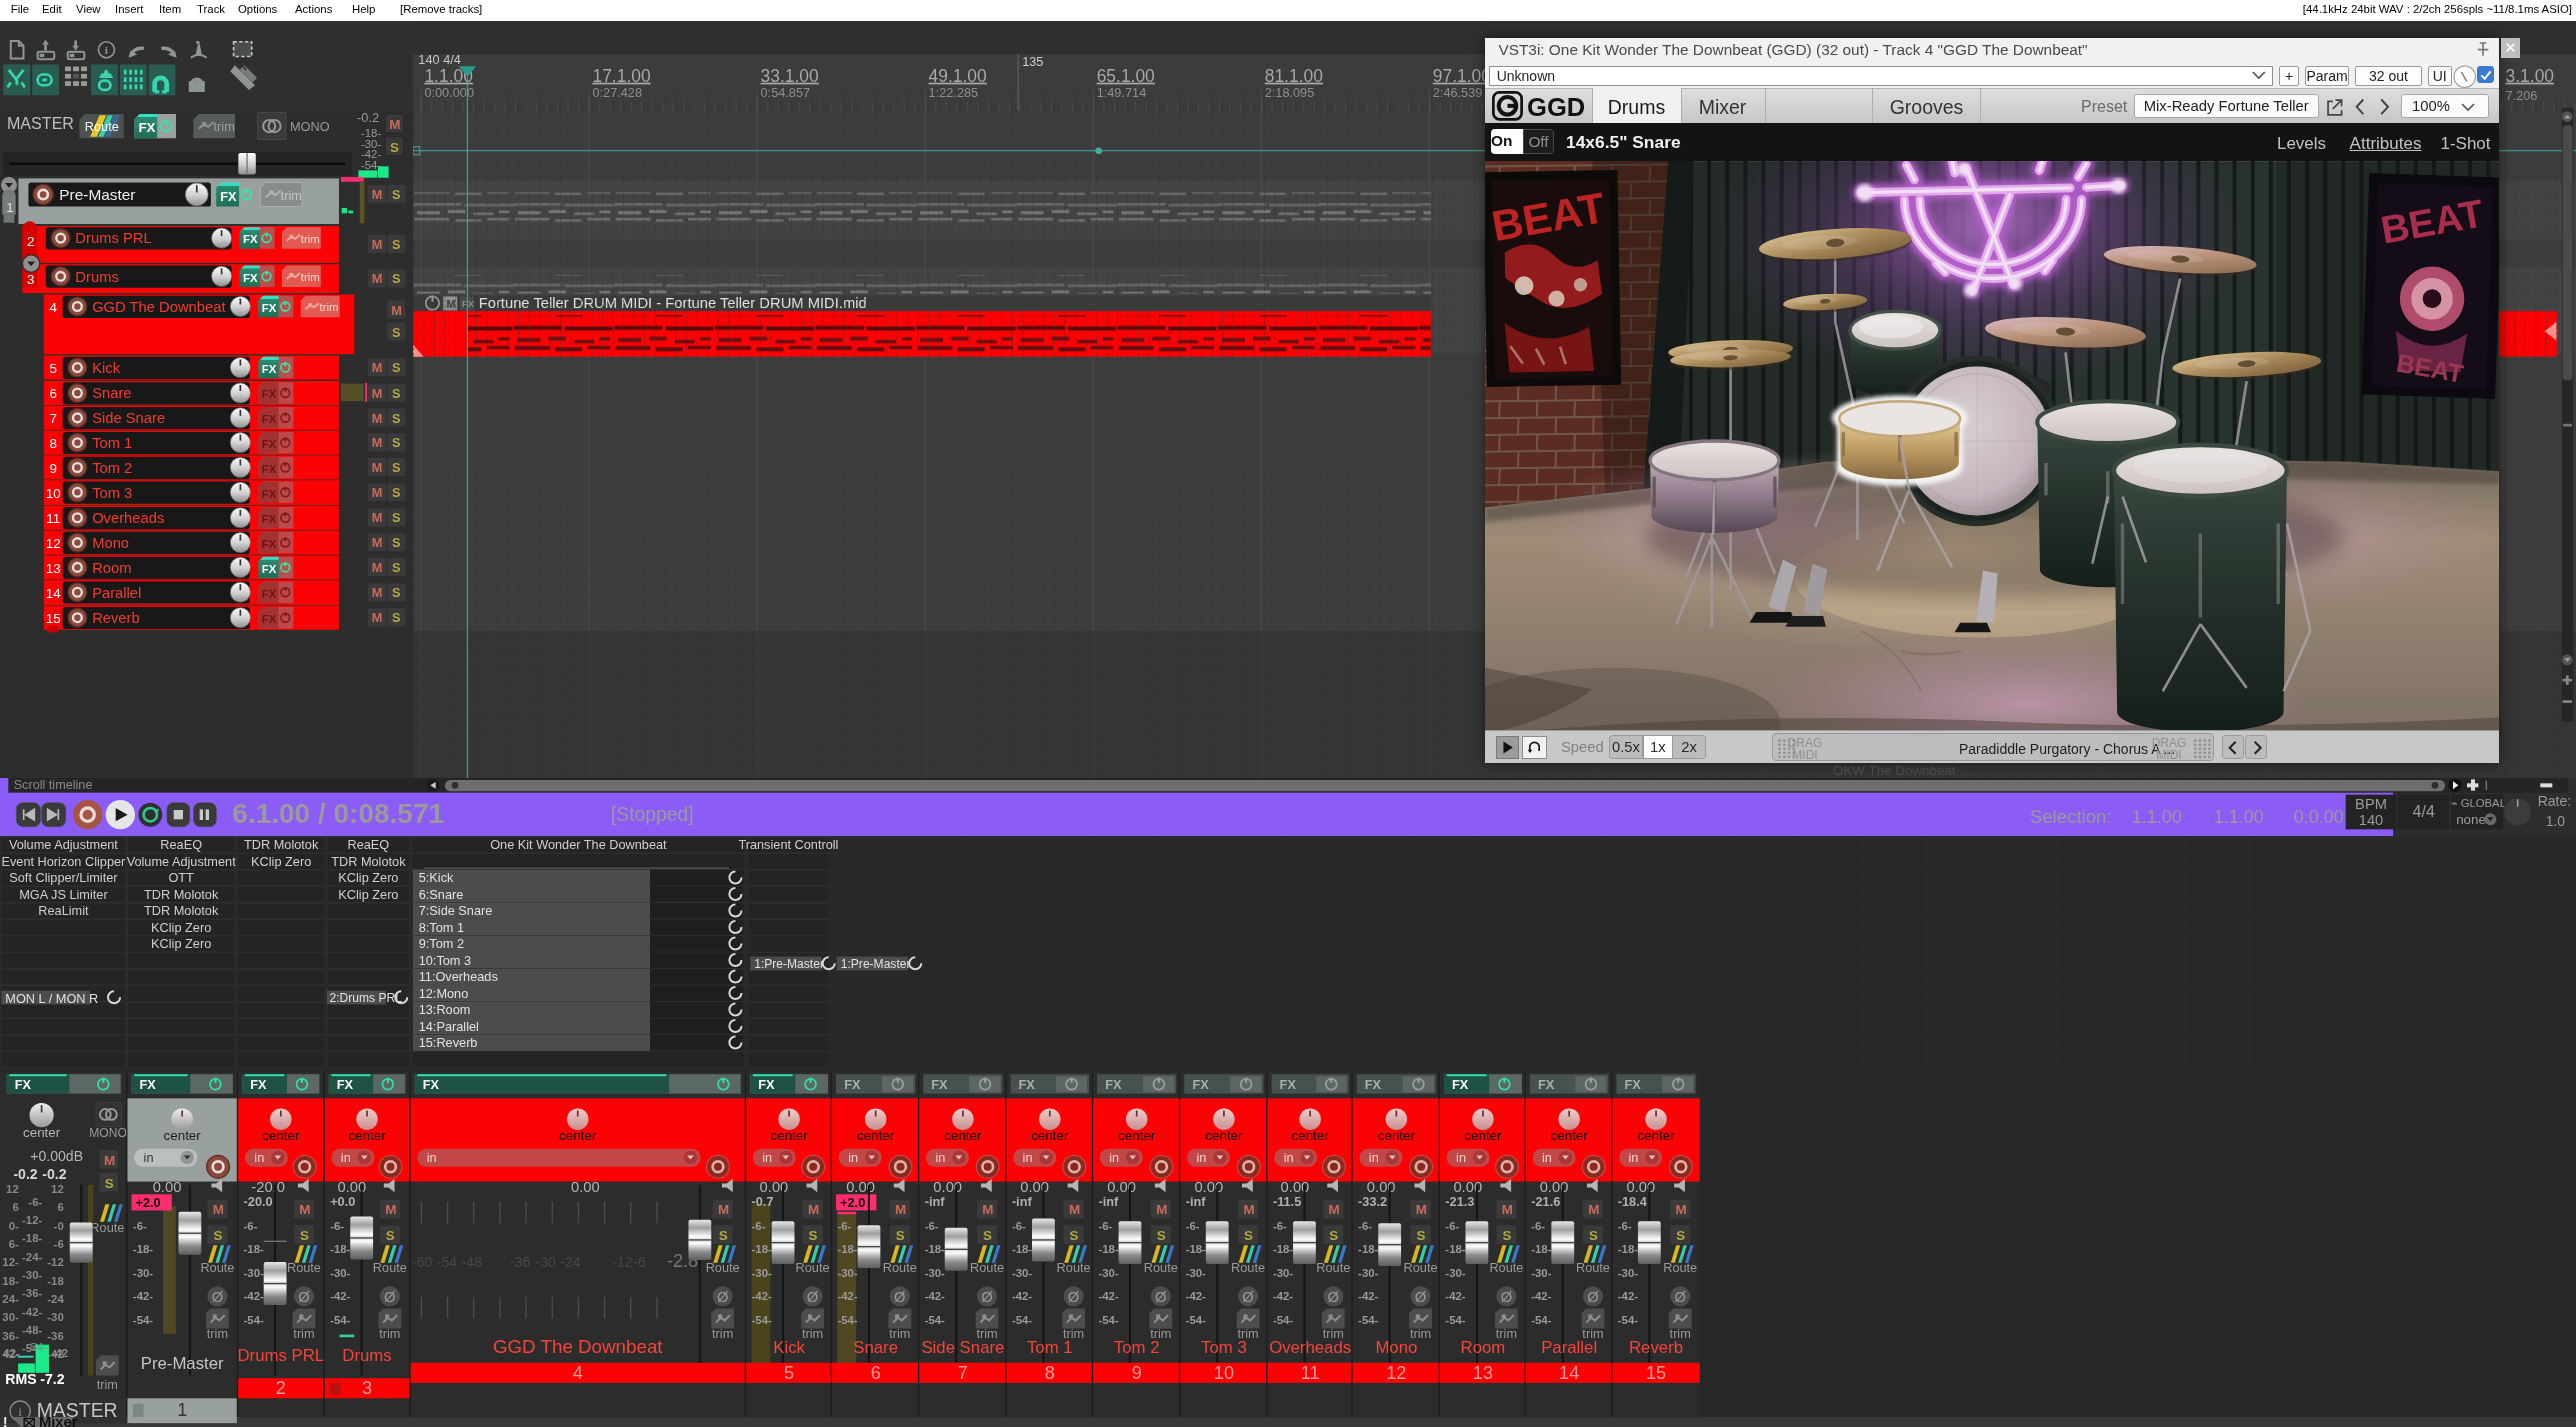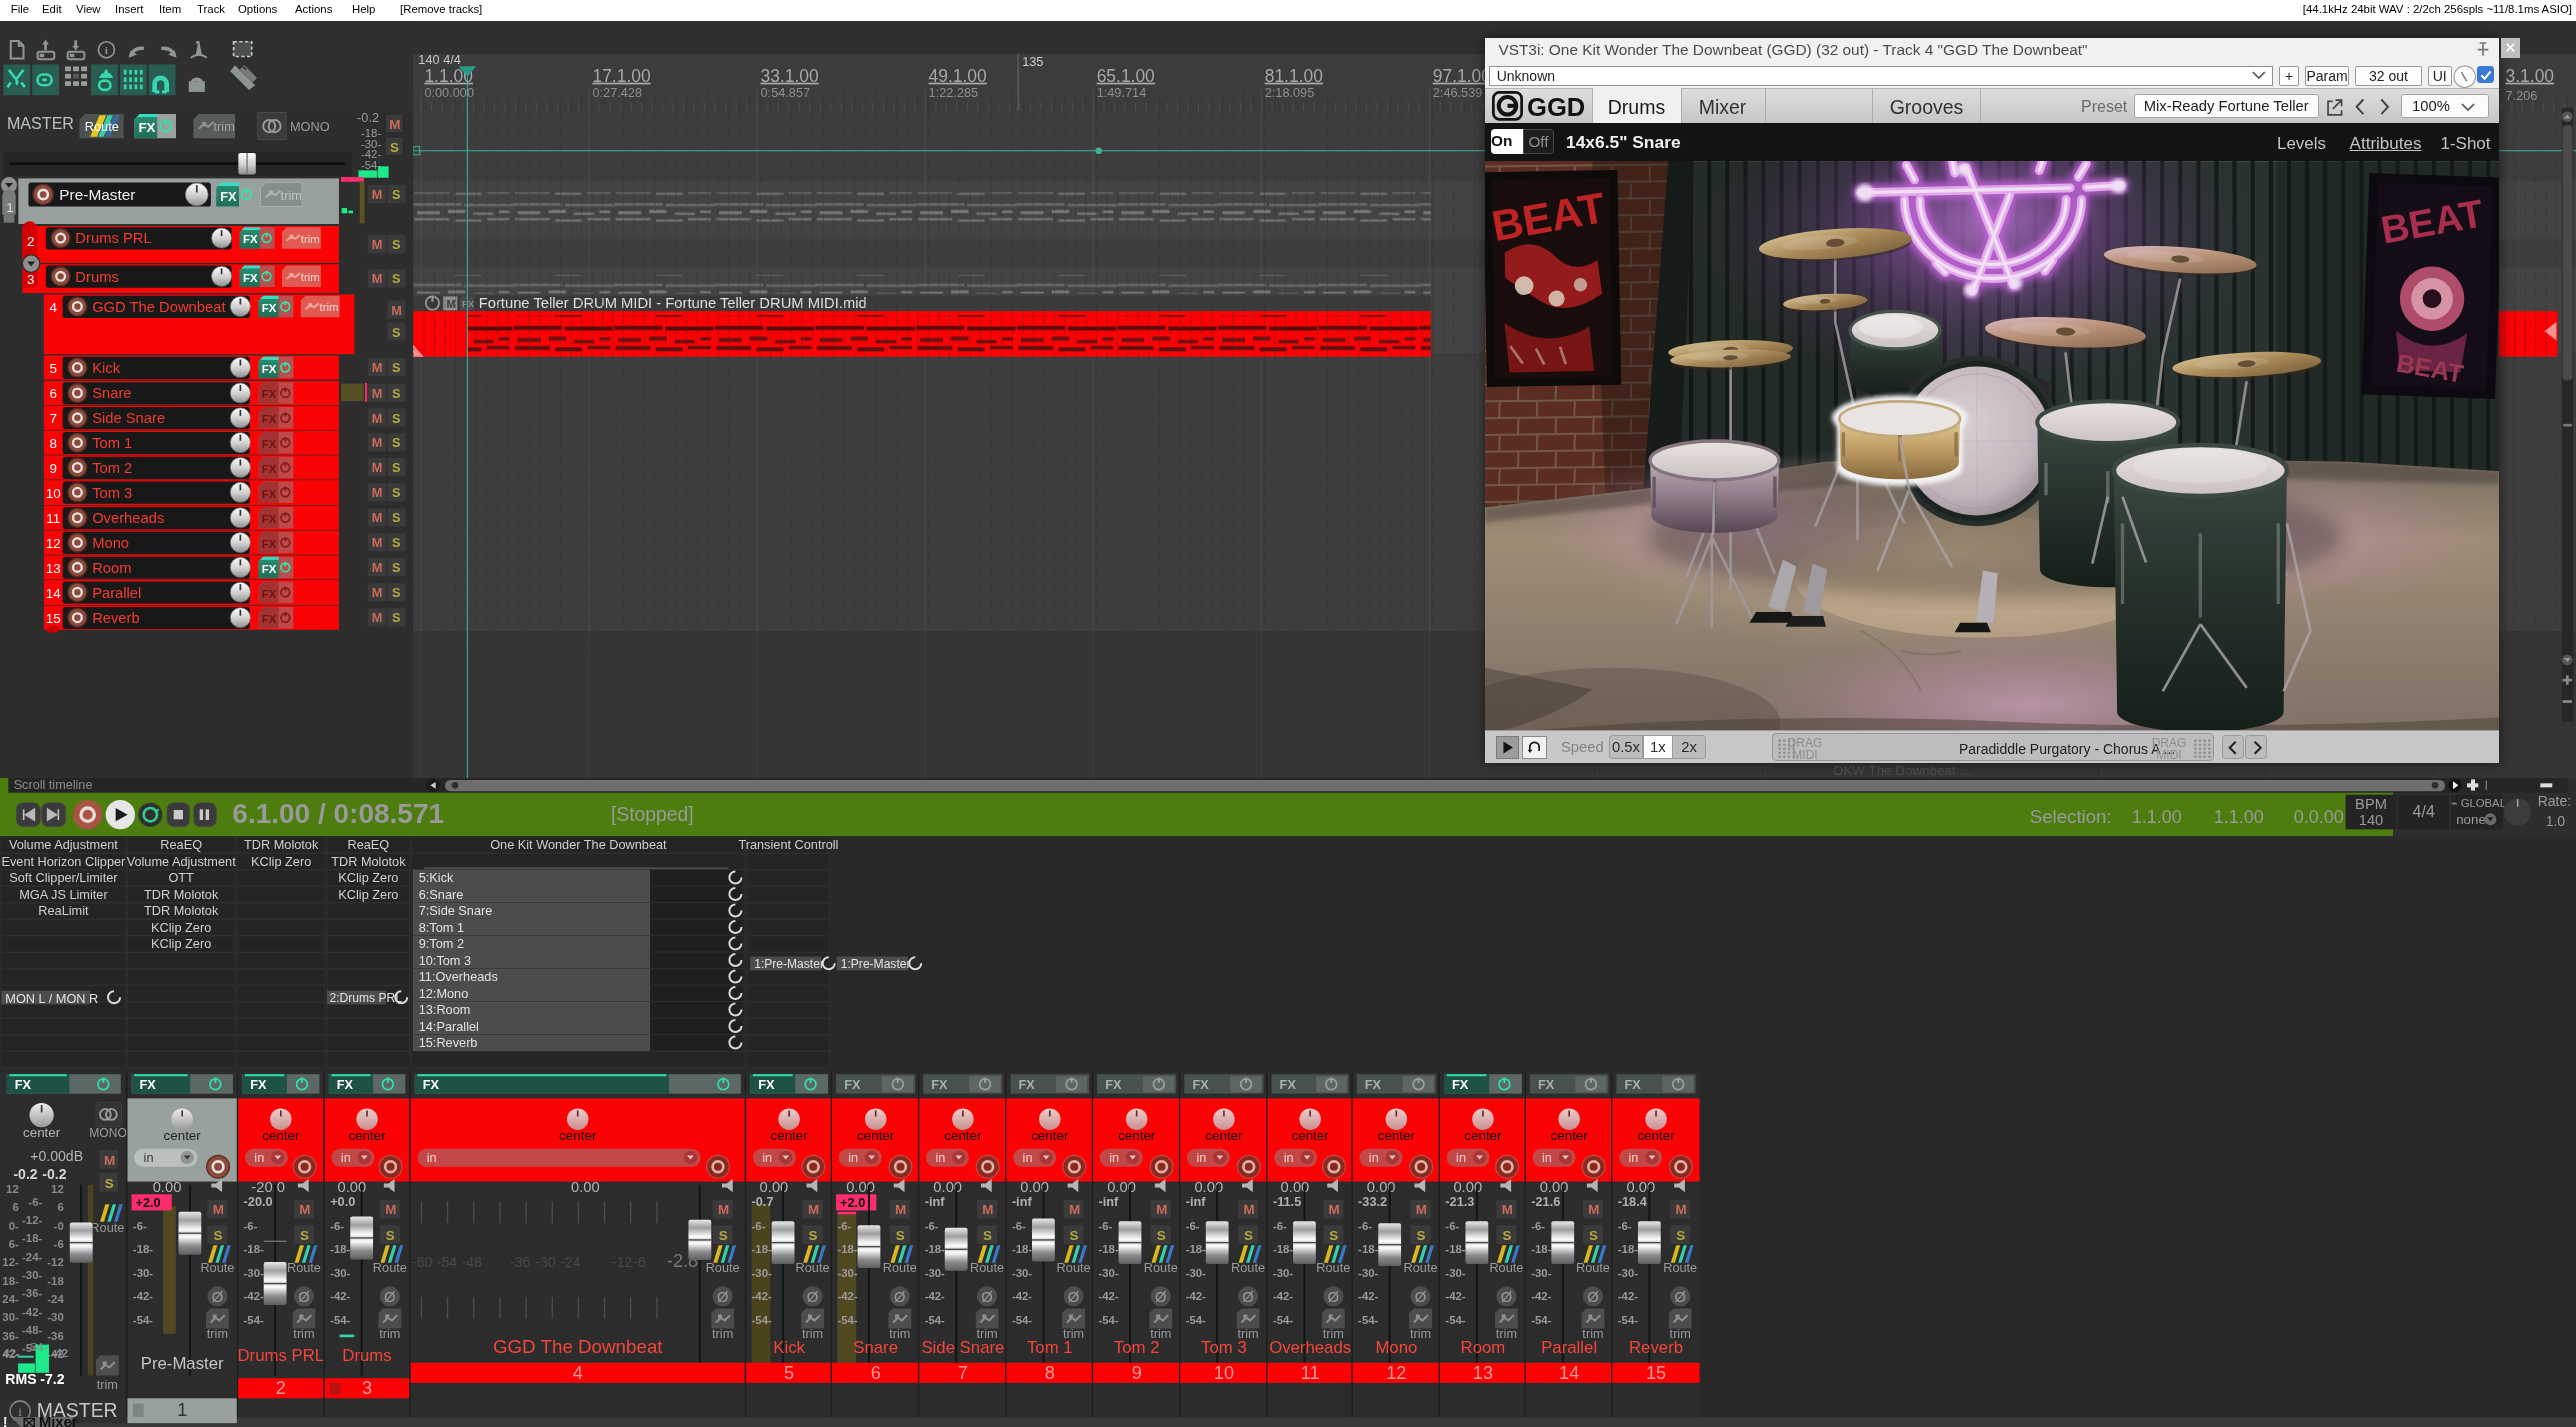--- a/index.html
+++ b/index.html
@@ -6,21 +6,21 @@
   html,body { width:2576px; height:1427px; overflow:hidden; background:#2d2d2d;
     font-family:"Liberation Sans", sans-serif; }
   .abs { position:absolute; }
   #root { position:absolute; left:0; top:0; width:2576px; height:1427px; }
   .menu { left:0; top:0; width:2576px; height:21px; background:#fff; color:#000;
     font-size:11.4px; }
   .menu span { position:absolute; top:3.4px; }
   .tbar { left:0; top:21px; width:413px; height:89px; background:#2f2f2f; }
   .panel { left:0; top:110px; width:413px; height:668px; background:#2d2d2d; }
   .arr { left:413px; top:21px; width:2163px; height:758px; background:#383838; overflow:hidden; }
-  .transport { left:0; top:778px; width:2393px; height:58px; background:#4d7c0f; }
+  .transport { left:0; top:778px; width:2393px; height:58px; background:#8b5cf6; }
   .fxtable { left:0; top:837px; width:2576px; height:235px; background:#282828; }
   .mixer { left:0; top:1072px; width:2576px; height:356px; background:#282828; }
   .plugwin { left:1485px; top:38px; width:1014px; height:725px; background:#f2f2f2;
     box-shadow:0 0 12px rgba(0,0,0,0.55); }
 </style>
 </head>
 <body>
 <div id="root">
   <div class="abs menu" id="menubar">
       <span style="left:10.7px">File</span>

